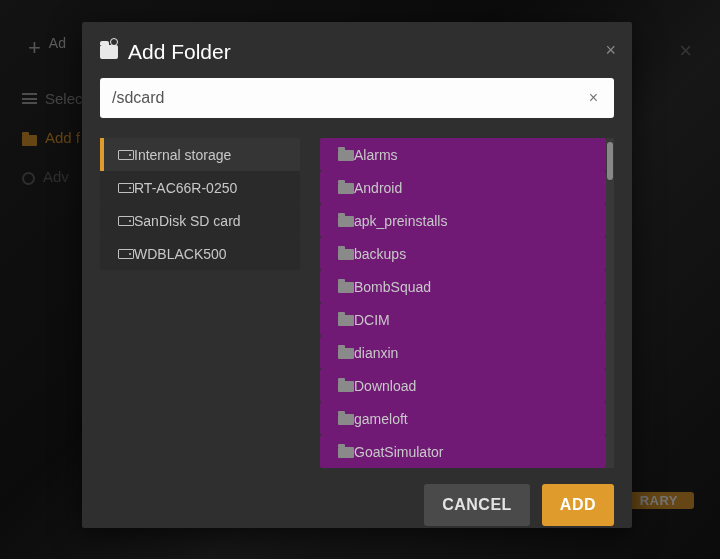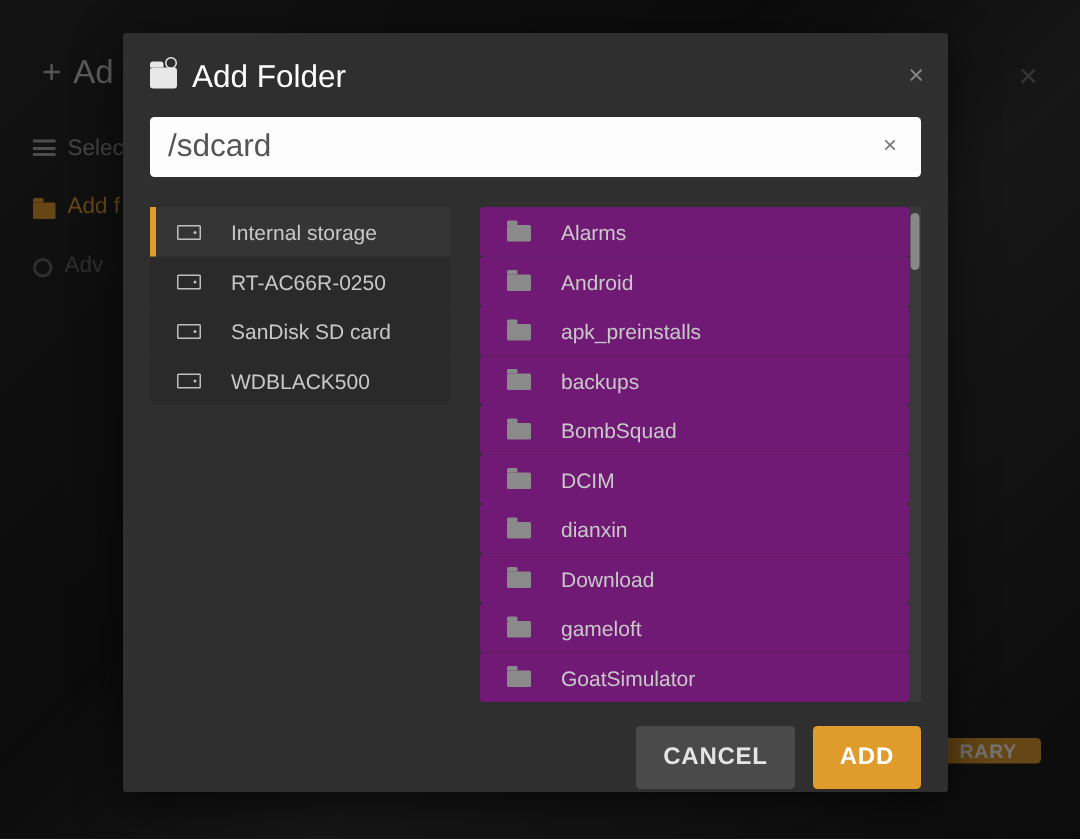--- a/index.html
+++ b/index.html
@@ -10,21 +10,21 @@
     display:flex; flex-direction:column;
   }
   .bg::after{
     content:"";position:absolute;inset:0;
     background:rgba(0,0,0,0.55);
   }
   .bg-top{
     position:relative; height:78px; display:flex; align-items:flex-start; padding:35px 28px 0 28px; gap:8px;
   }
   .bg-plus{color:#bbb;font-size:22px;font-weight:300;}
-  .bg-add{color:#ccc;font-size:22px;font-weight:300;}
+  .bg-add{color:#ccc;font-size:14px;font-weight:300;}
   .bg-close{position:absolute;right:28px;top:38px;color:#777;font-size:22px;}
   .bg-sidebar{
     position:absolute; left:22px; top:90px; display:flex; flex-direction:column; gap:22px;
   }
   .bg-select{color:#999;font-size:15px;display:flex;align-items:center;gap:8px;}
   .bg-folder{color:#e09b2d;font-size:15px;display:flex;align-items:flex-end;gap:8px;}
   .bg-gear{color:#666;font-size:15px;display:flex;align-items:flex-end;gap:8px;}
   .bg-library{
     position:absolute; right:26px; bottom:50px;
     background:#e09b2d; color:#fff; font-weight:700; font-size:13px;
@@ -41,34 +41,34 @@
   }
   .modal-head .title{ color:#fff; font-size:21px; font-weight:400;}
   .modal-close{ position:absolute; right:16px; top:18px; color:#888; font-size:18px; cursor:pointer;}
   .modal-body{
     flex:1; padding:0 18px 0 18px; display:flex; flex-direction:column;
   }
   .path-wrap{
     background:#fdfdfd; border-radius:3px; height:40px; display:flex; align-items:center; padding:0 12px; position:relative;
   }
   .path-input{
-    border:none; outline:none; background:transparent; flex:1; font-size:21px; color:#555;
+    border:none; outline:none; background:transparent; flex:1; font-size:16px; color:#555;
   }
   .clear-x{ color:#777; font-size:16px; cursor:pointer; padding:4px;}
   .columns{
     flex:1; display:flex; gap:20px; margin-top:20px; position:relative;
     border-right:8px solid #393939;
   }
   .scrollbar-thumb{
     position:absolute; right:-7px; top:4px; width:6px; height:38px; background:#888; border-radius:3px;
   }
   .col-left{ width:200px; display:flex; flex-direction:column; gap:0;}
   .col-right{ flex:1; display:flex; flex-direction:column; gap:0; overflow:hidden;}
   .item{
-    display:flex; align-items:center; gap:20px; height:33px; padding:0 14px 0 18px;
+    display:flex; align-items:center; gap:0; height:33px; padding:0 14px 0 18px;
     color:#c8c8c8; font-size:14px; cursor:pointer; border-radius:2px;
   }
   .col-left .item{ background:#2a2a2a; margin-bottom:0;}
   .col-right .item{ background:#701a75; margin-bottom:0;}
   .item.selected{
     background:#353535; position:relative;
   }
   .item.selected::before{
     content:""; position:absolute; left:0; top:0; bottom:0; width:4px; background:#e09b2d;
   }

